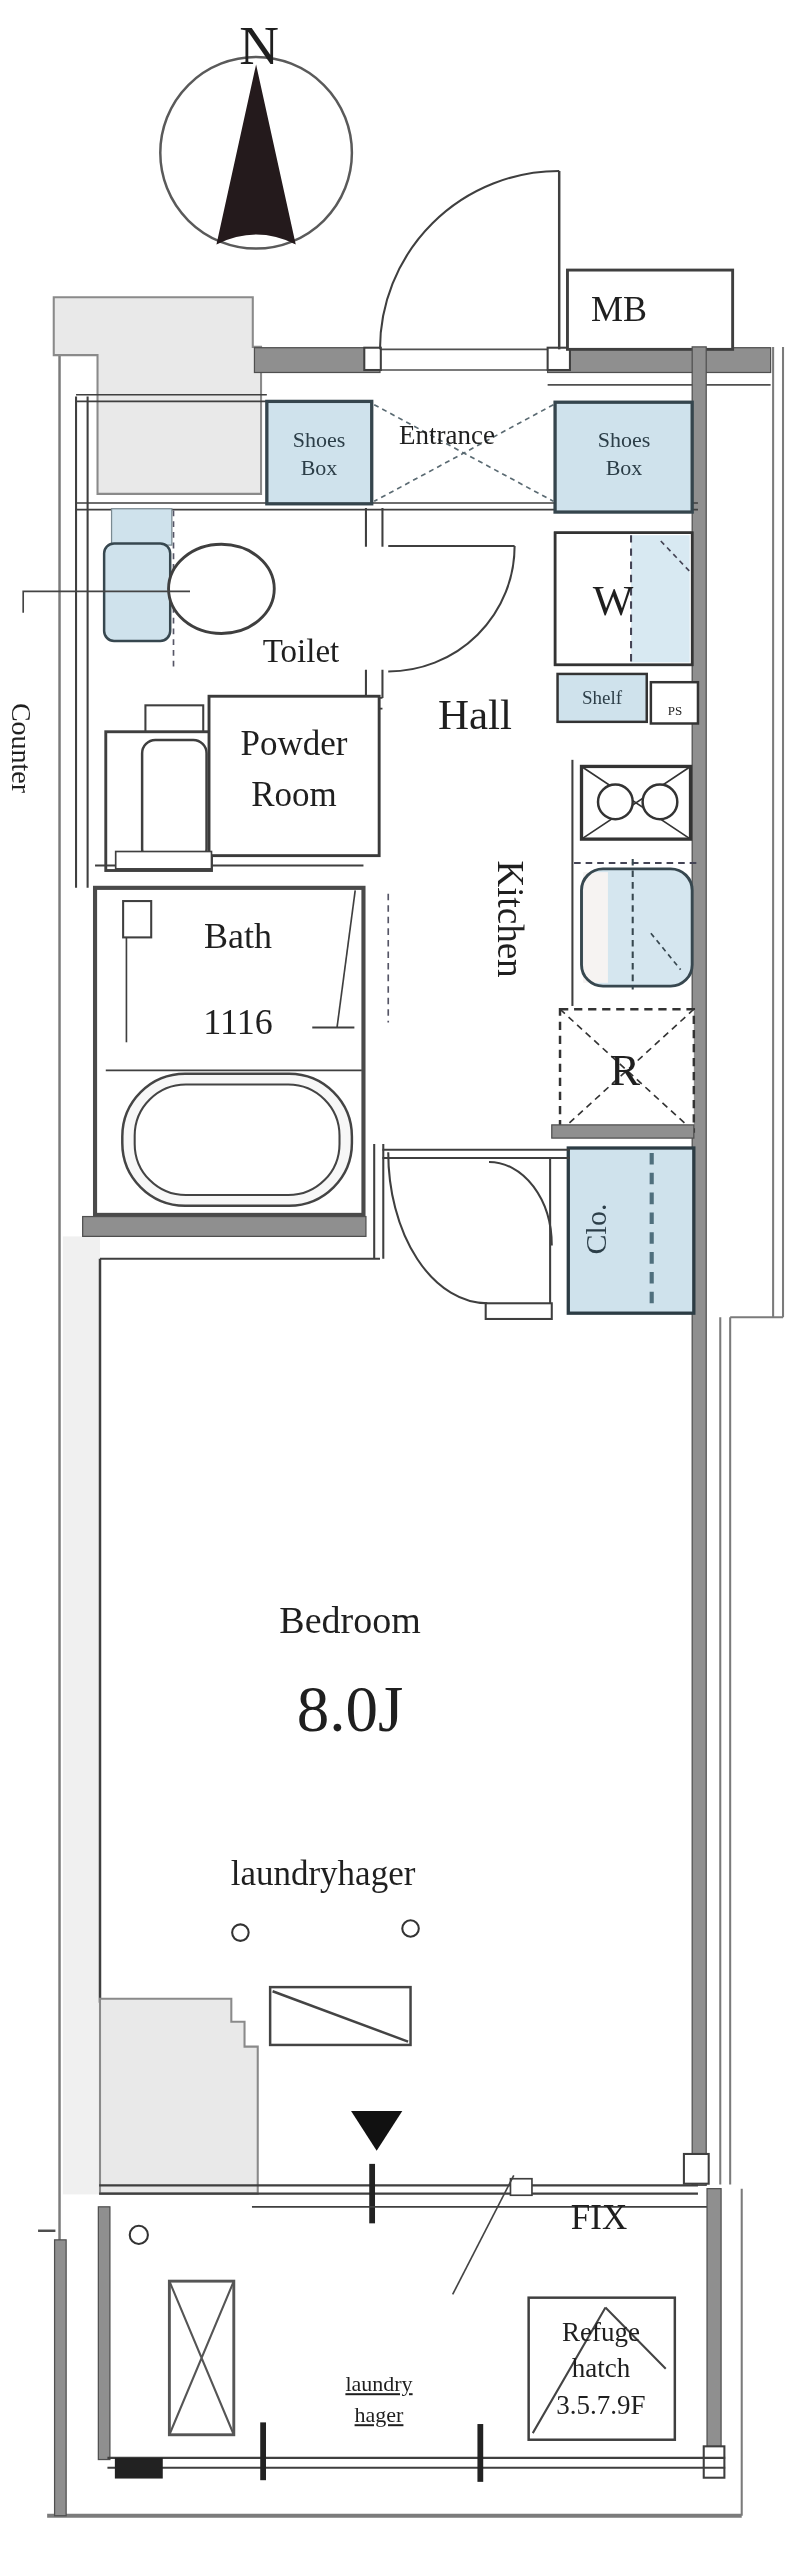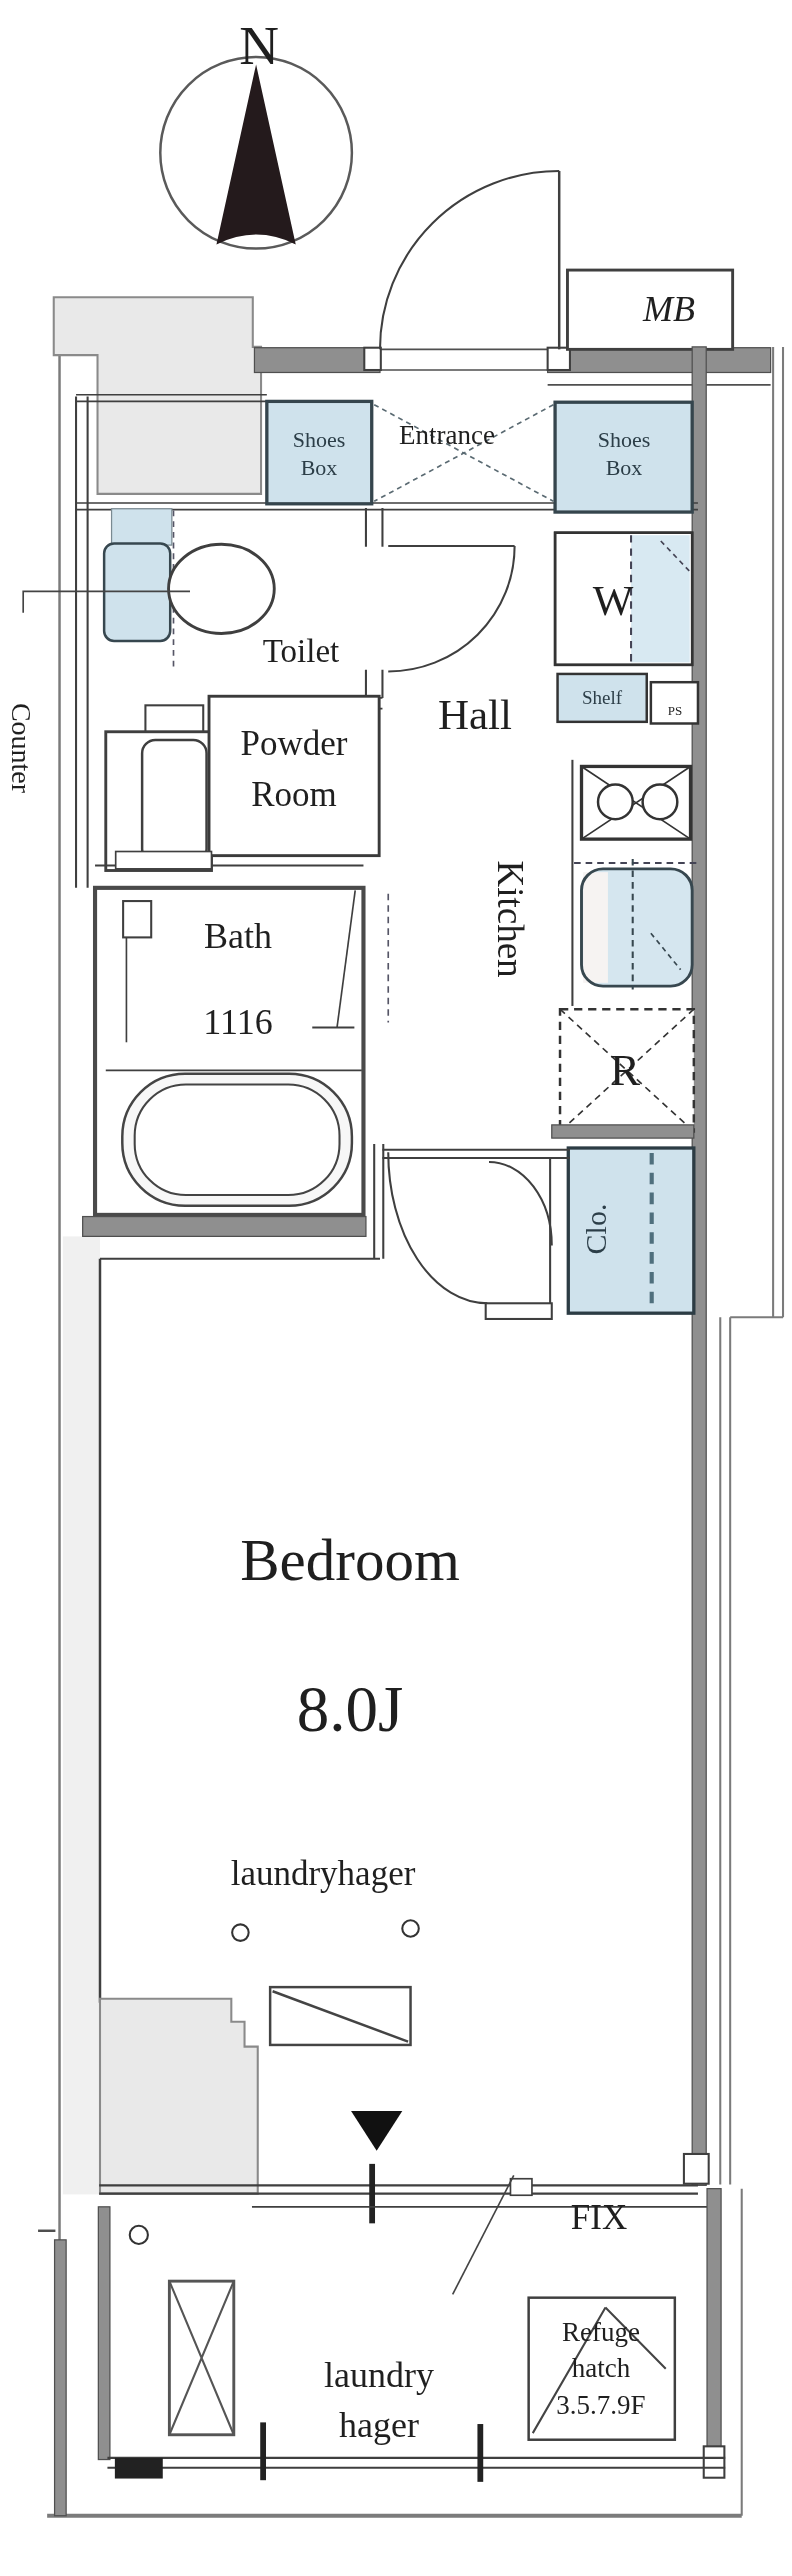--- a/index.html
+++ b/index.html
@@ -198,21 +198,21 @@
       <path d="M645,2946 L733,2794 M733,2794 L806,2868" stroke="#444" stroke-width="2.5" fill="none"></path>
     </g>
   </g>
 
   <path d="M28,742 V716 H230" stroke="#444" stroke-width="2" fill="none"></path>
 
 </svg>
 
 <div class="lbl" style="left:259px;top:46px;font-size:55px;">N</div>
 
-<div class="lbl" style="left:669px;top:309px;font-size:36px;font-style:italic;">MB</div>
+<div class="lbl" style="left:619px;top:309px;font-size:36px;">MB</div>
 
 <div class="lbl blue-text" style="left:319px;top:453px;font-size:22px;">
   <span style="display:block;">Shoes</span>
   <span style="display:block;">Box</span>
 </div>
 
 <div class="lbl" style="left:447px;top:436px;font-size:27px;font-family:Liberation Serif, serif;">Entrance</div>
 
 <div class="lbl blue-text" style="left:624px;top:453px;font-size:22px;">
   <span style="display:block;">Shoes</span>
@@ -240,29 +240,29 @@
   <span style="display:block;">Bath</span>
   <span style="display:block;margin-top:37px;">1116</span>
 </div>
 
 <div class="lbl" style="left:625px;top:1070px;font-size:45px;">R</div>
 
 <div class="lbl rotN90 blue-text" style="left:596px;top:1229px;font-size:30px;">Clo.</div>
 
 <div class="lbl rot90" style="left:20.6px;top:748px;font-size:28px;">Counter</div>
 
-<div class="lbl" style="left:350px;top:1561px;font-size:59px;">Bedroom</div>
+<div class="lbl" style="left:350px;top:1621px;font-size:38px;">Bedroom</div>
 <div class="lbl" style="left:350px;top:1710px;font-size:65px;">8.0J</div>
 
 <div class="lbl" style="left:323px;top:1874px;font-size:35px;">laundryhager</div>
 
 <div class="lbl" style="left:599px;top:2218px;font-size:35px;">FIX</div>
 
 
-<div class="lbl" style="left:379px;top:2400px;font-size:36px;line-height:1.4;">
+<div class="lbl" style="left:379px;top:2400px;font-size:22px;line-height:1.4;text-decoration:underline;">
   <span style="display:block;">laundry</span>
   <span style="display:block;">hager</span>
 </div>
 
 <div class="lbl" style="left:601px;top:2369px;font-size:27px;line-height:1.35;text-align:center;">
   <span style="display:block;">Refuge</span>
   <span style="display:block;">hatch</span>
   <span style="display:block;">3.5.7.9F</span>
 </div>
 

